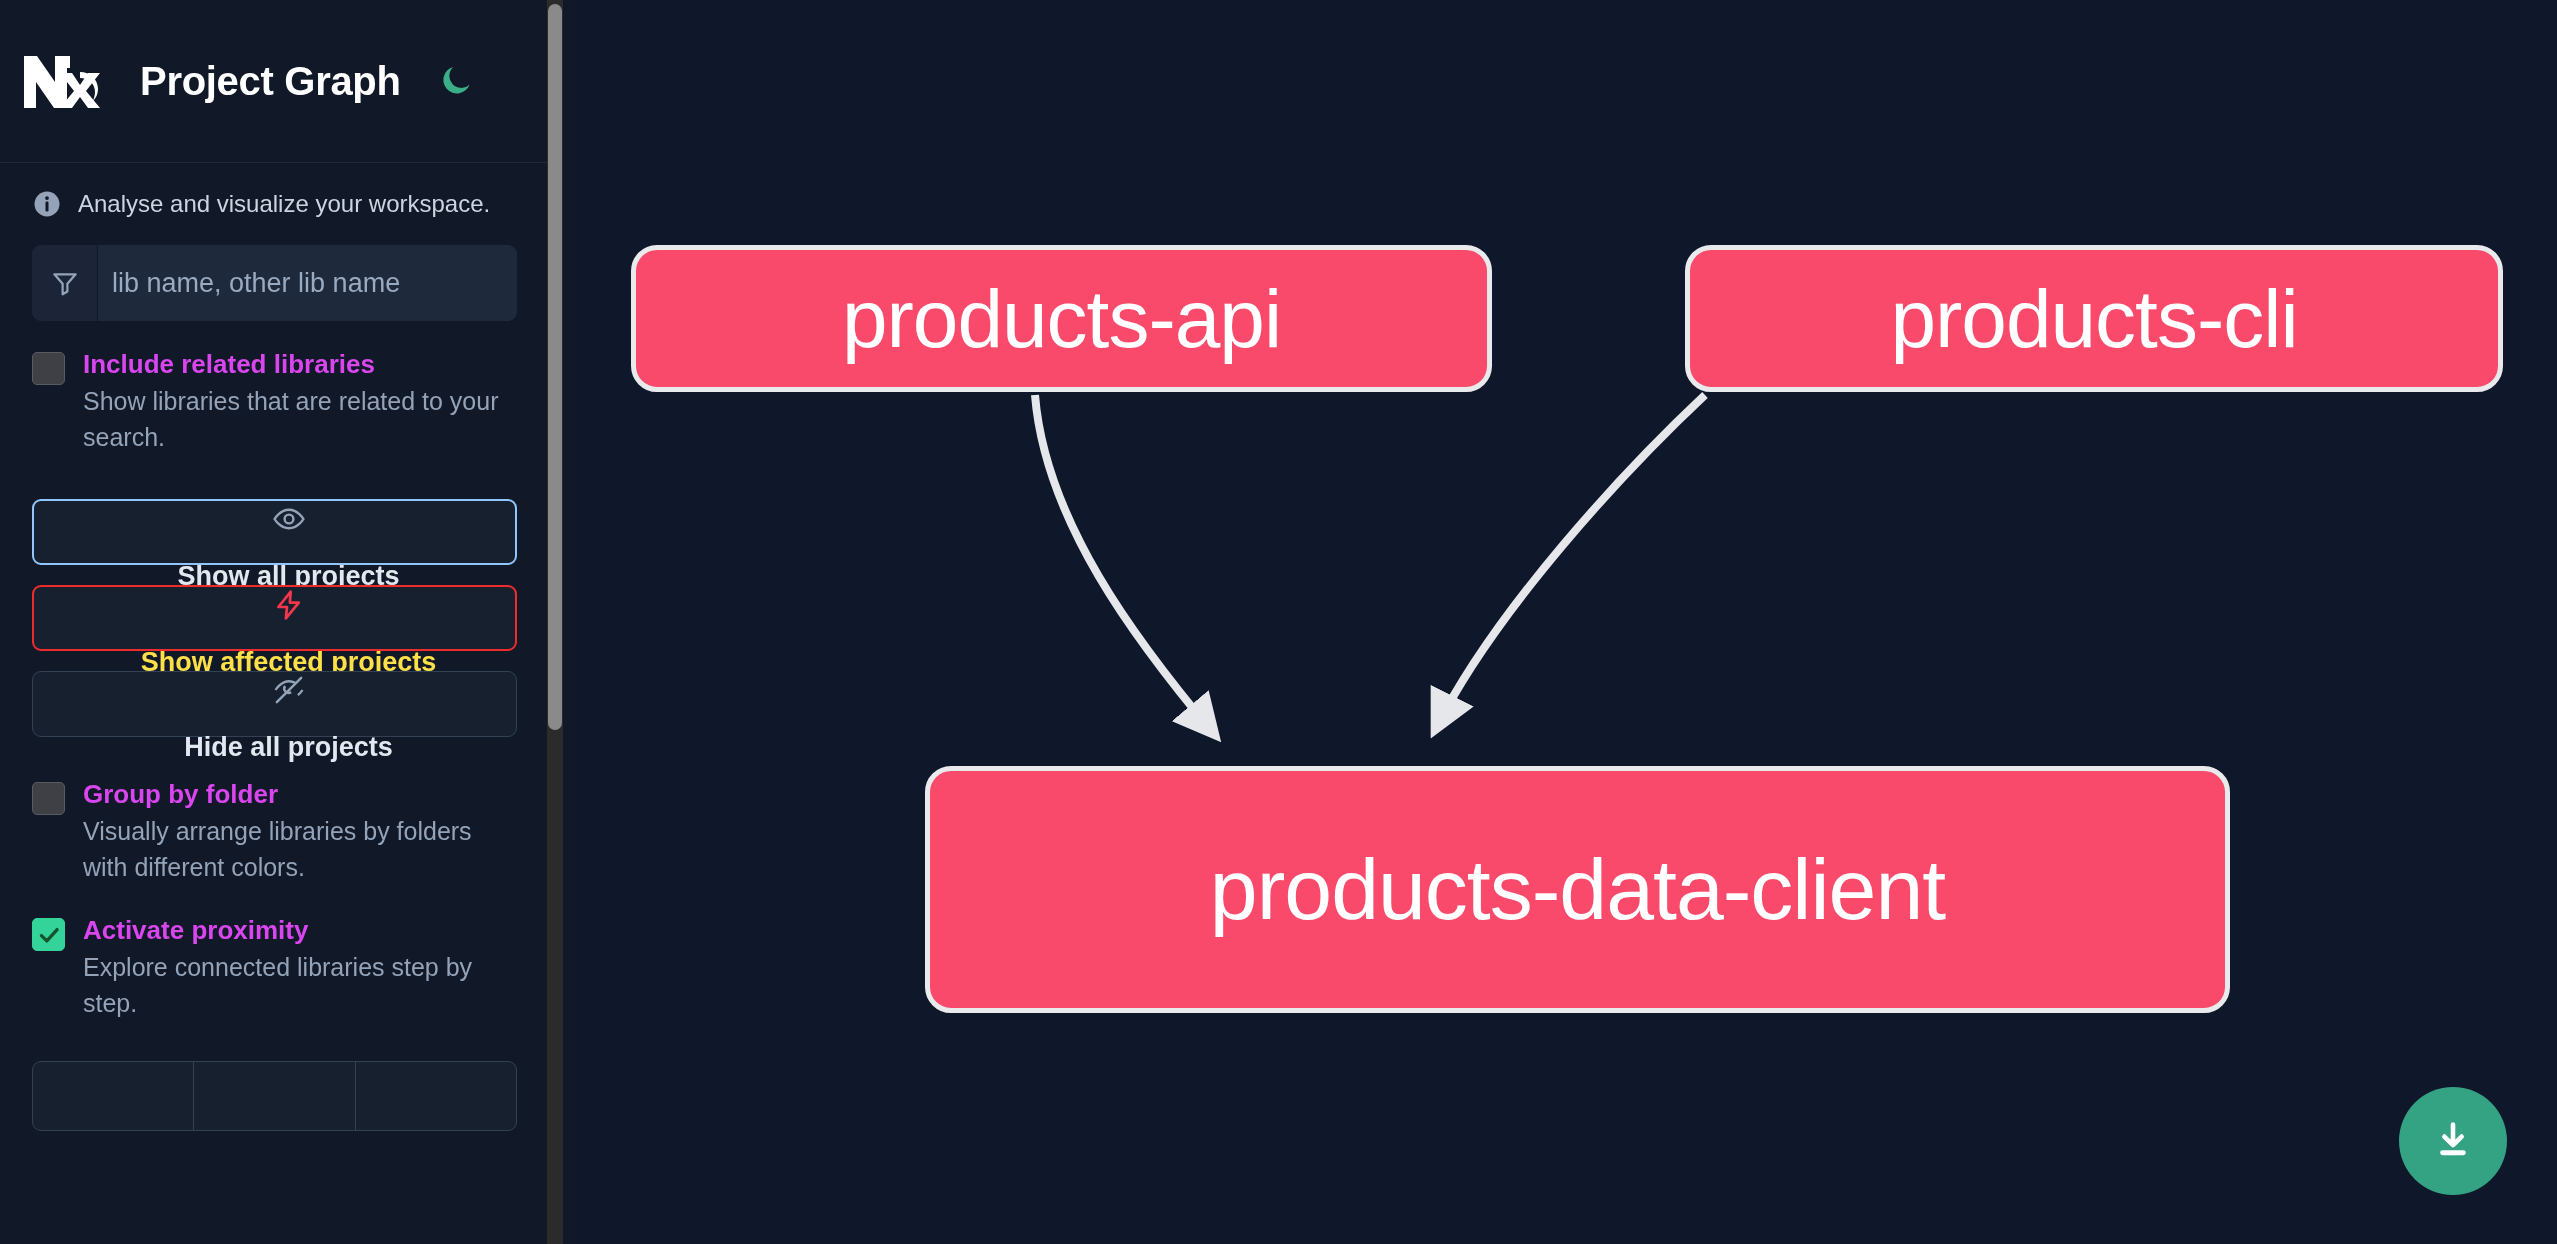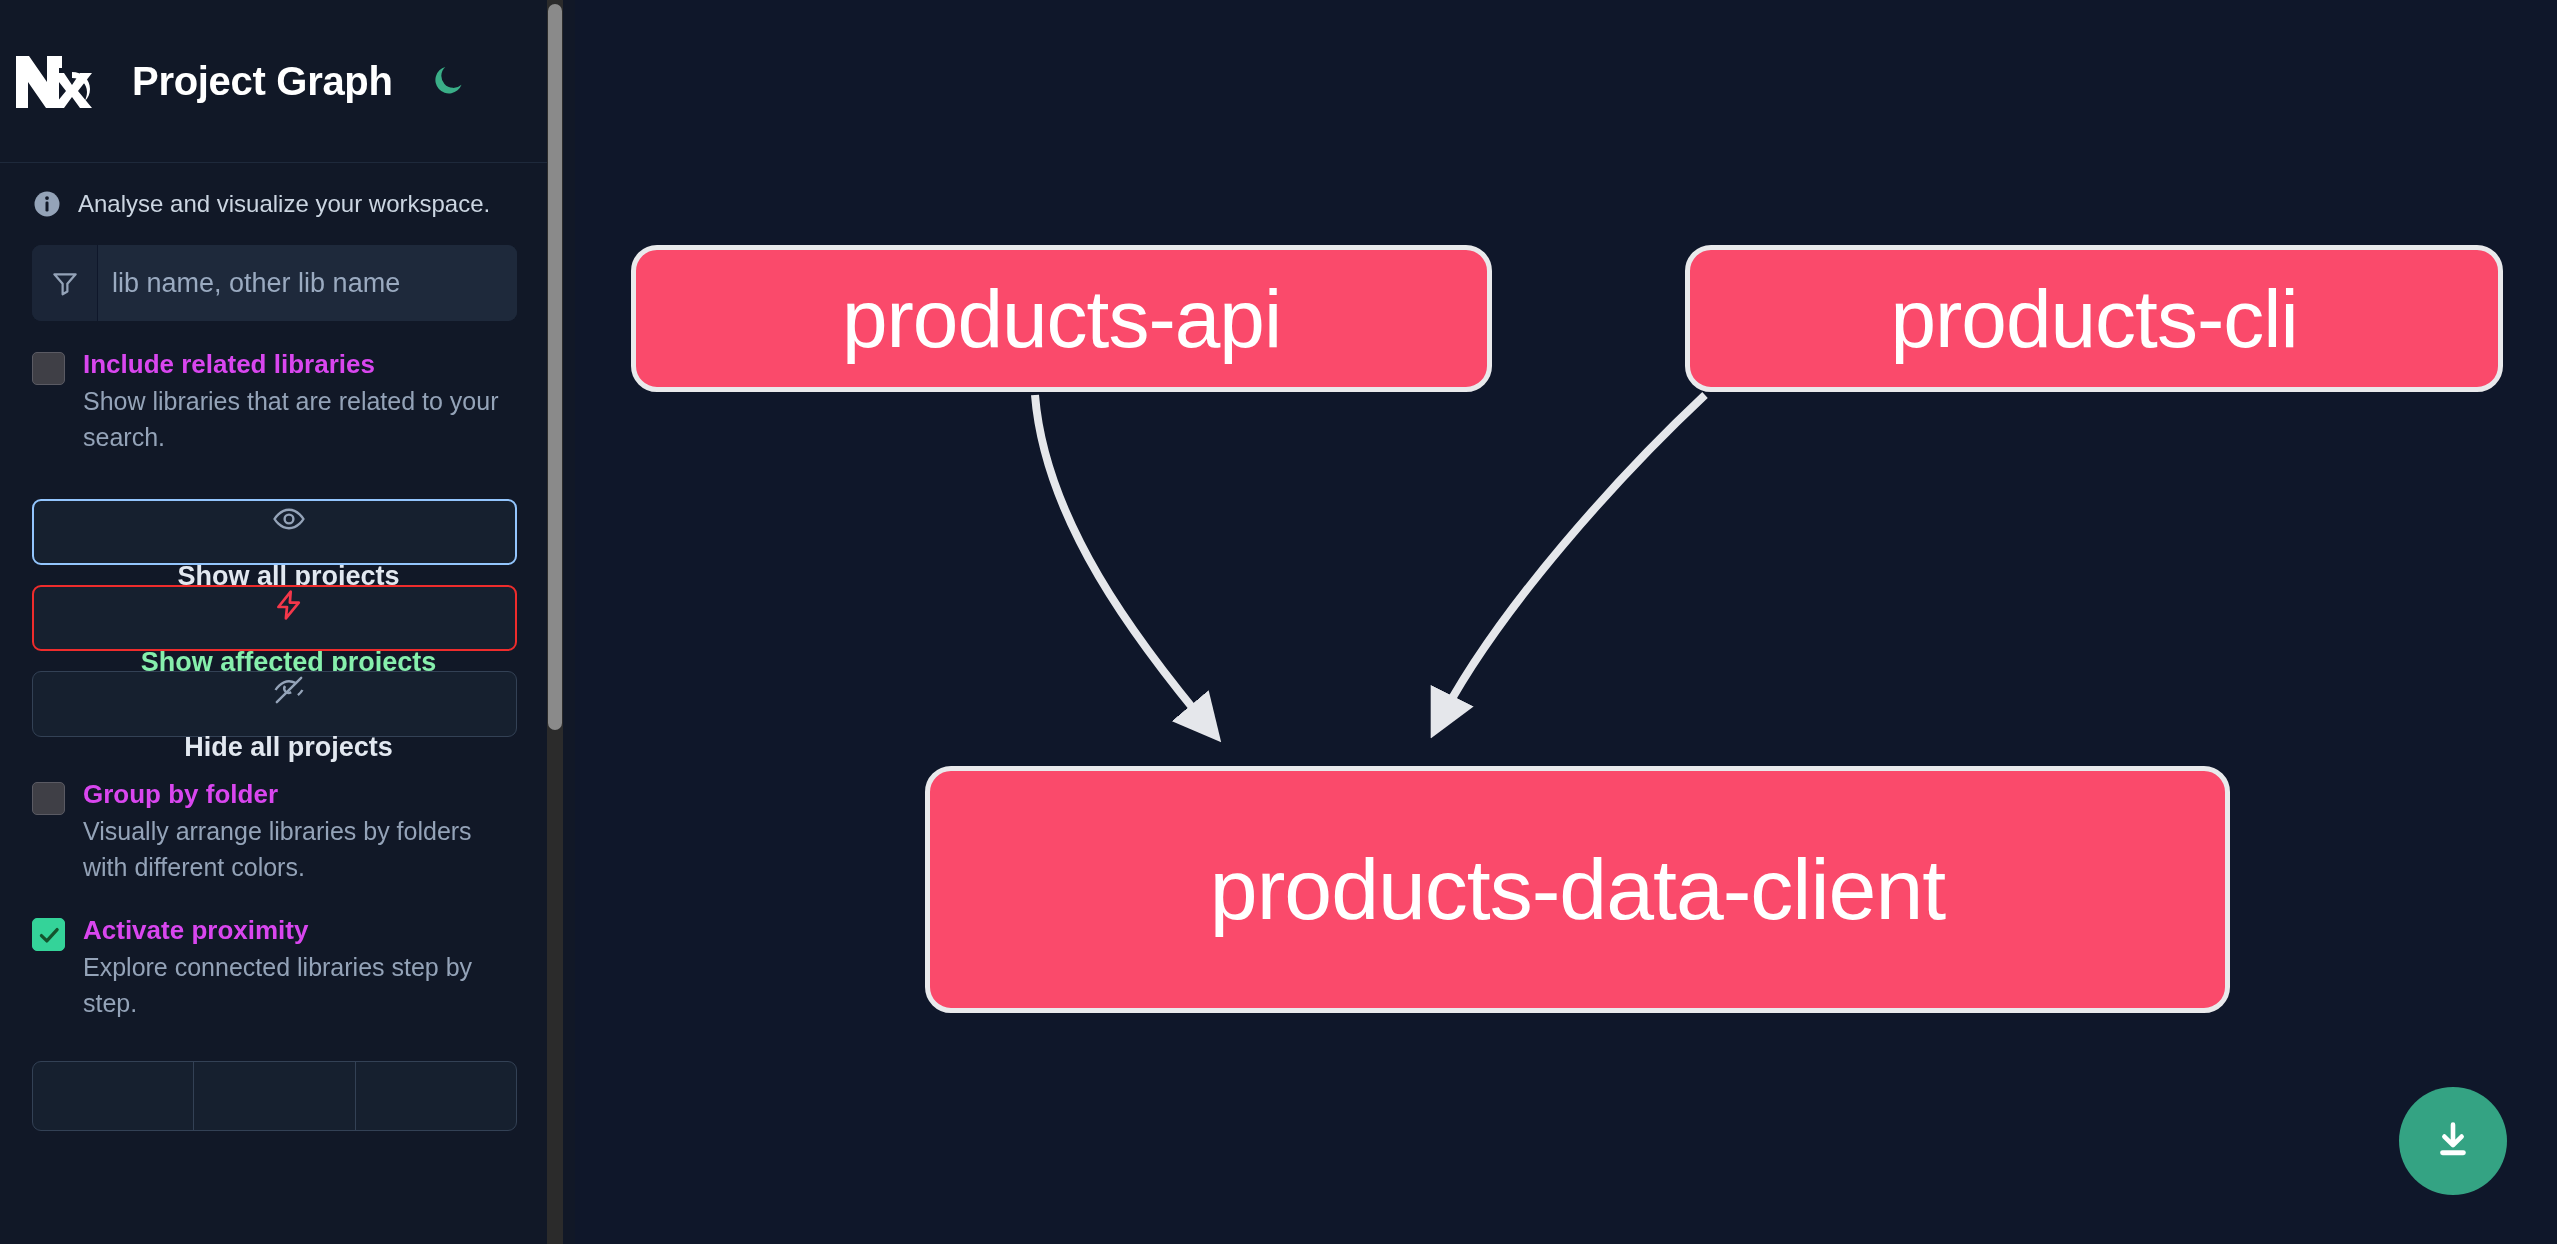--- a/index.html
+++ b/index.html
@@ -33,21 +33,21 @@
     position: absolute;
     inset: 0;
     padding-right: 26px;
   }
 
   
   .sb-header {
     height: 163px;
     display: flex;
     align-items: center;
-    padding-left: 12px;
+    padding-left: 20px;
     gap: 26px;
     border-bottom: 1px solid #1E293B;
   }
   .nx-logo { width: 94px; height: 58px; flex: 0 0 auto; }
   .app-title {
     font-size: 40px;
     font-weight: 700;
     color: #FFFFFF;
     letter-spacing: -0.3px;
     white-space: nowrap;
@@ -144,21 +144,21 @@
     align-items: center;
     gap: 24px;
     padding-left: 28px;
     background: #16202F;
     cursor: pointer;
     font-size: 27px;
     font-weight: 700;
     flex-direction: column;
   }
   .act-btn.primary { border: 2px solid #93C5FD; color: #E2E8F0; }
-  .act-btn.danger  { border: 2px solid #EF2C2C; color: #86efac; }
+  .act-btn.danger  { border: 2px solid #EF2C2C; color: #fde047; }
   .act-btn.muted   { border: 1px solid #334155; color: #E2E8F0; }
   .act-icon { width: 36px; height: 36px; flex: 0 0 36px; display: flex; align-items: center; justify-content: center; }
 
   
   .seg-wrap { margin: 40px 32px 0 32px; }
   .seg-ctrl {
     display: flex;
     height: 70px;
     border: 1px solid #334155;
     border-radius: 9px;

